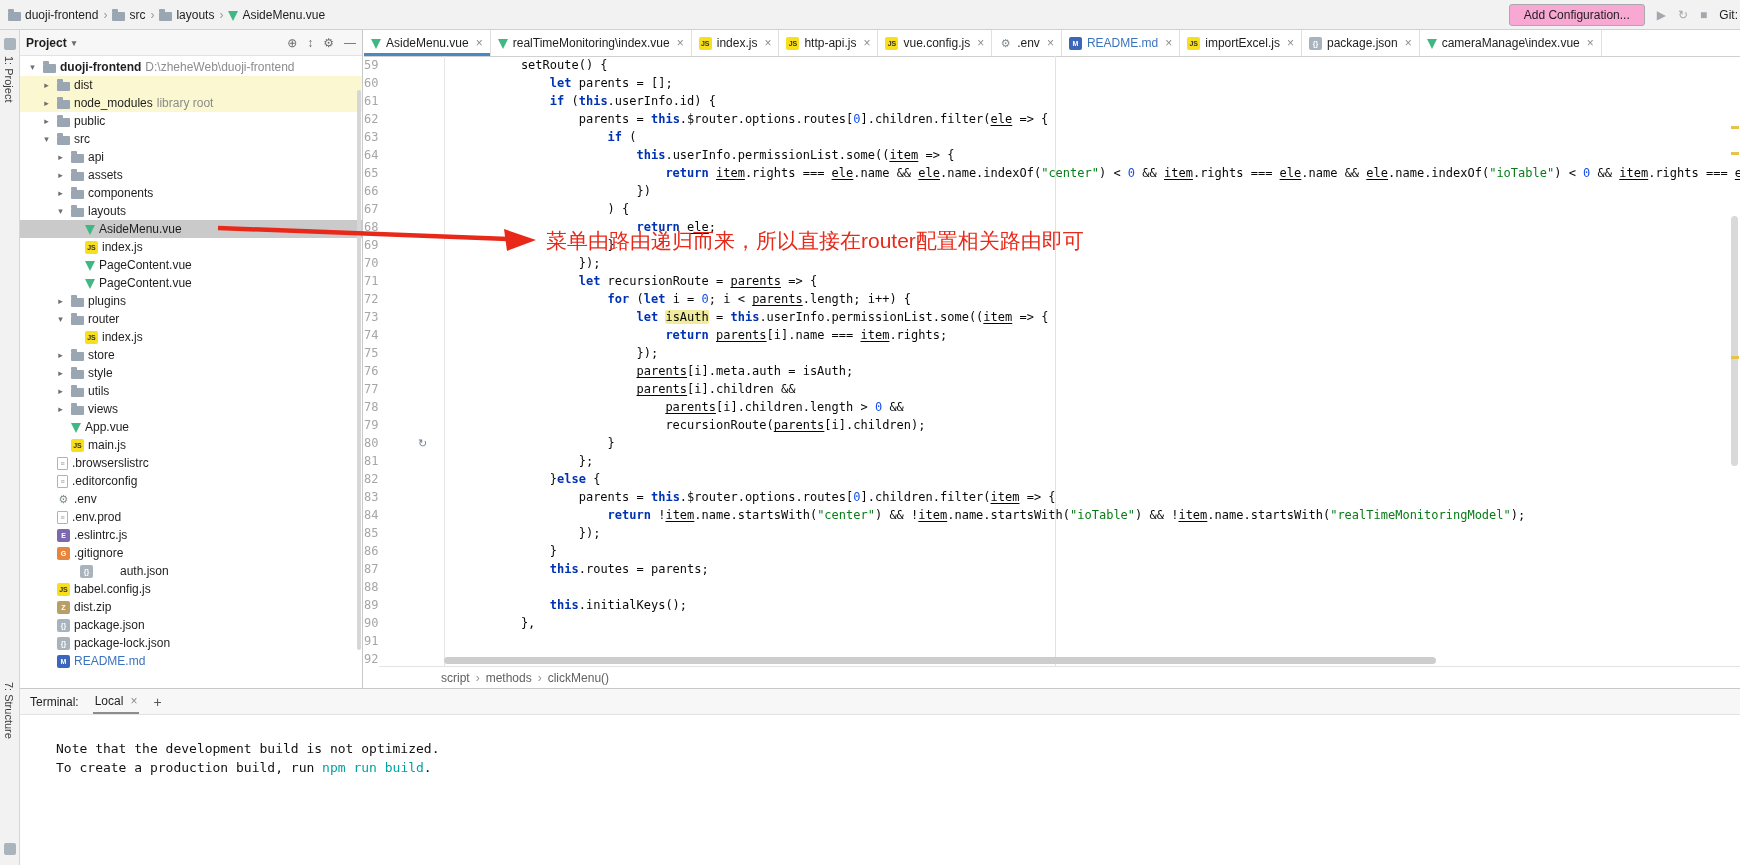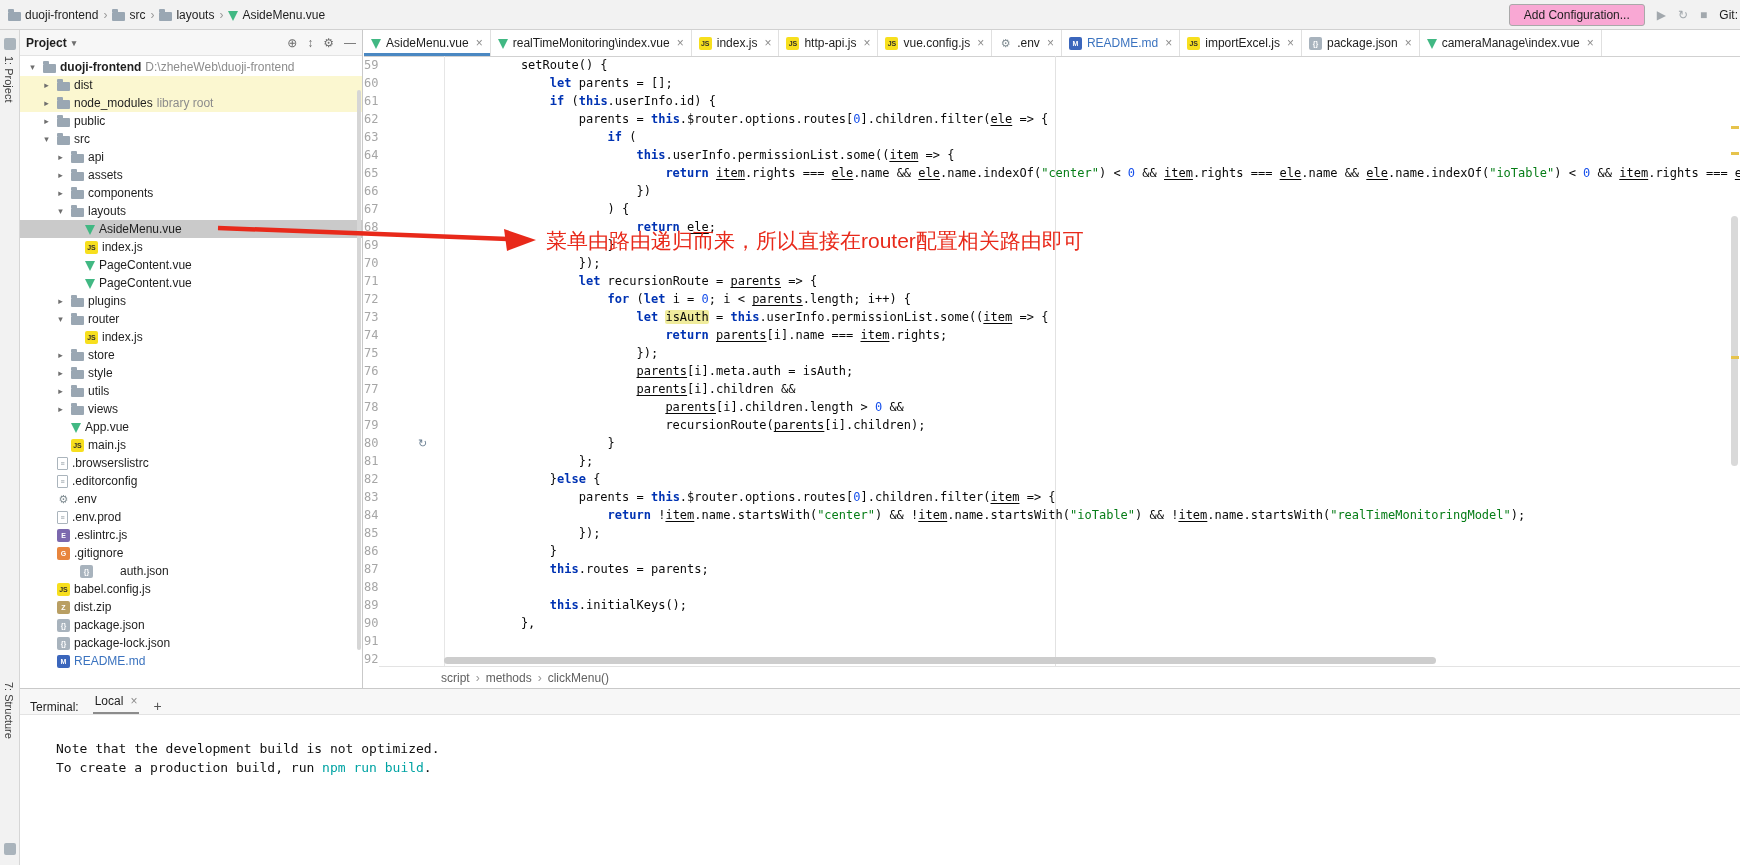--- a/index.html
+++ b/index.html
@@ -88,21 +88,21 @@
   .stripe-mark{position:absolute;right:1px;width:8px;height:3px;background:#e6c34c;}
   #editor-hscroll{position:absolute;left:80px;right:40px;bottom:2px;height:7px;}
   #editor-hscroll .thumb{position:absolute;left:0;width:79%;height:7px;background:#cdcdcd;border-radius:4px;}
   #editor-breadcrumb{position:absolute;left:15px;right:0;bottom:0;height:22px;border-top:1px solid #e3e3e3;
     display:flex;align-items:center;gap:6px;padding-left:62px;background:#fff;box-sizing:border-box;}
   .bc-item{color:#616161;}
   .bc-sep{color:#9a9a9a;}
   
   #terminal-panel{position:absolute;left:20px;right:0;bottom:0;height:177px;background:#fff;
     border-top:1px solid #c9c9c9;box-sizing:border-box;}
-  #terminal-header{height:26px;display:flex;align-items:flex-end;gap:14px;padding-left:10px;
+  #terminal-header{height:26px;display:flex;align-items:center;gap:14px;padding-left:10px;
     background:#f7f7f7;border-bottom:1px solid #e3e3e3;box-sizing:border-box;}
   #terminal-title{color:#1e1e1e;}
   #terminal-tab{display:inline-flex;align-items:center;gap:5px;height:100%;box-sizing:border-box;
     border-bottom:2px solid #8c8c8c;padding:0 2px;}
   #terminal-add{color:#555;font-size:14px;}
   #terminal-lines{padding:24px 0 0 36px;}
   .term-line{font-family:"DejaVu Sans Mono",monospace;font-size:13px;line-height:19px;color:#111;white-space:pre;}
   .tcmd{color:#00a3a3;}
   
   #annotation{position:absolute;left:0;top:0;width:1740px;height:865px;pointer-events:none;z-index:100;}

